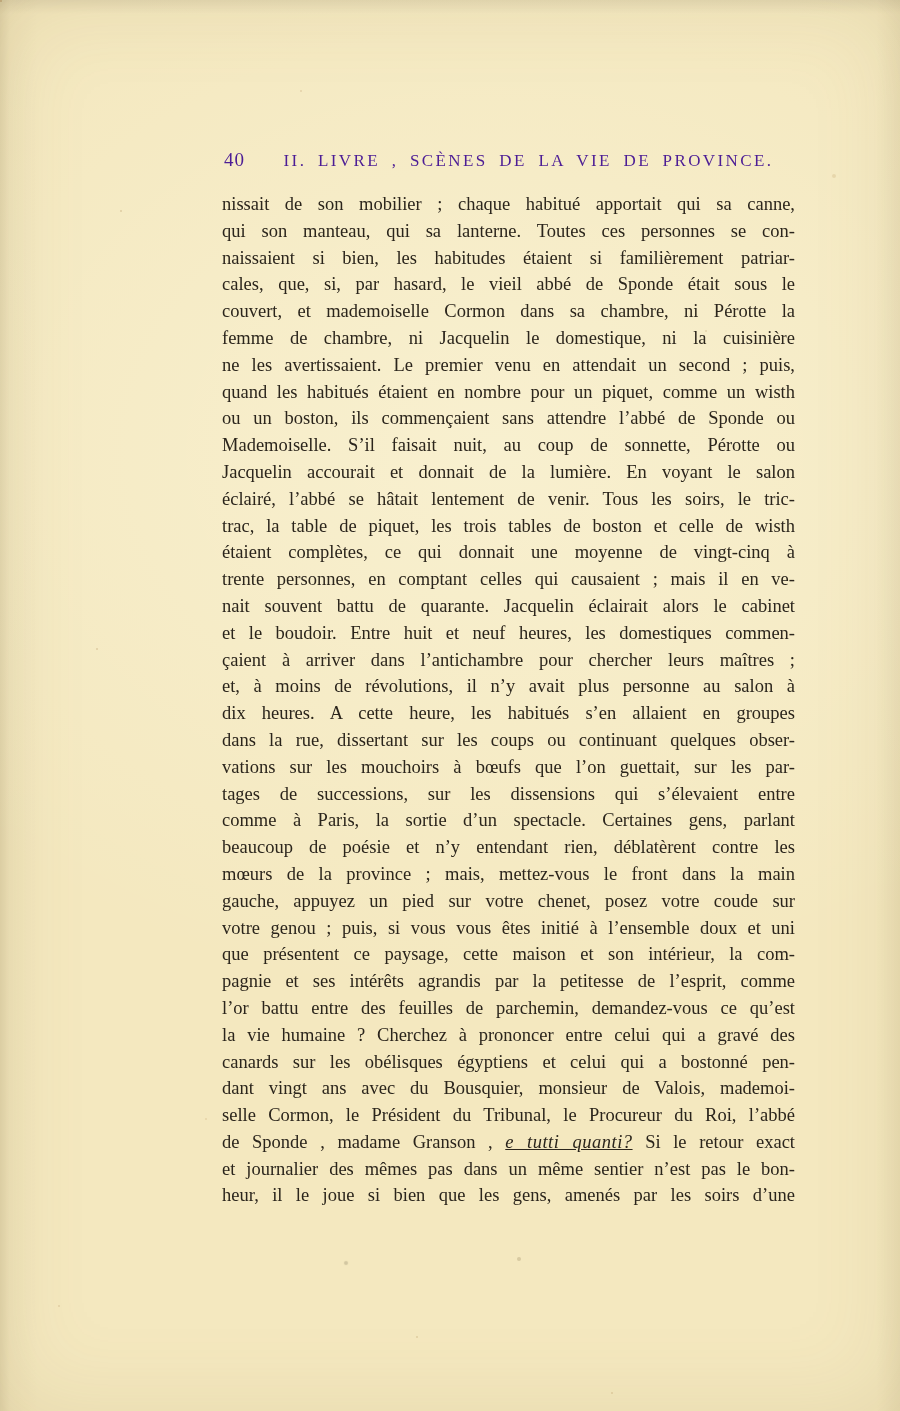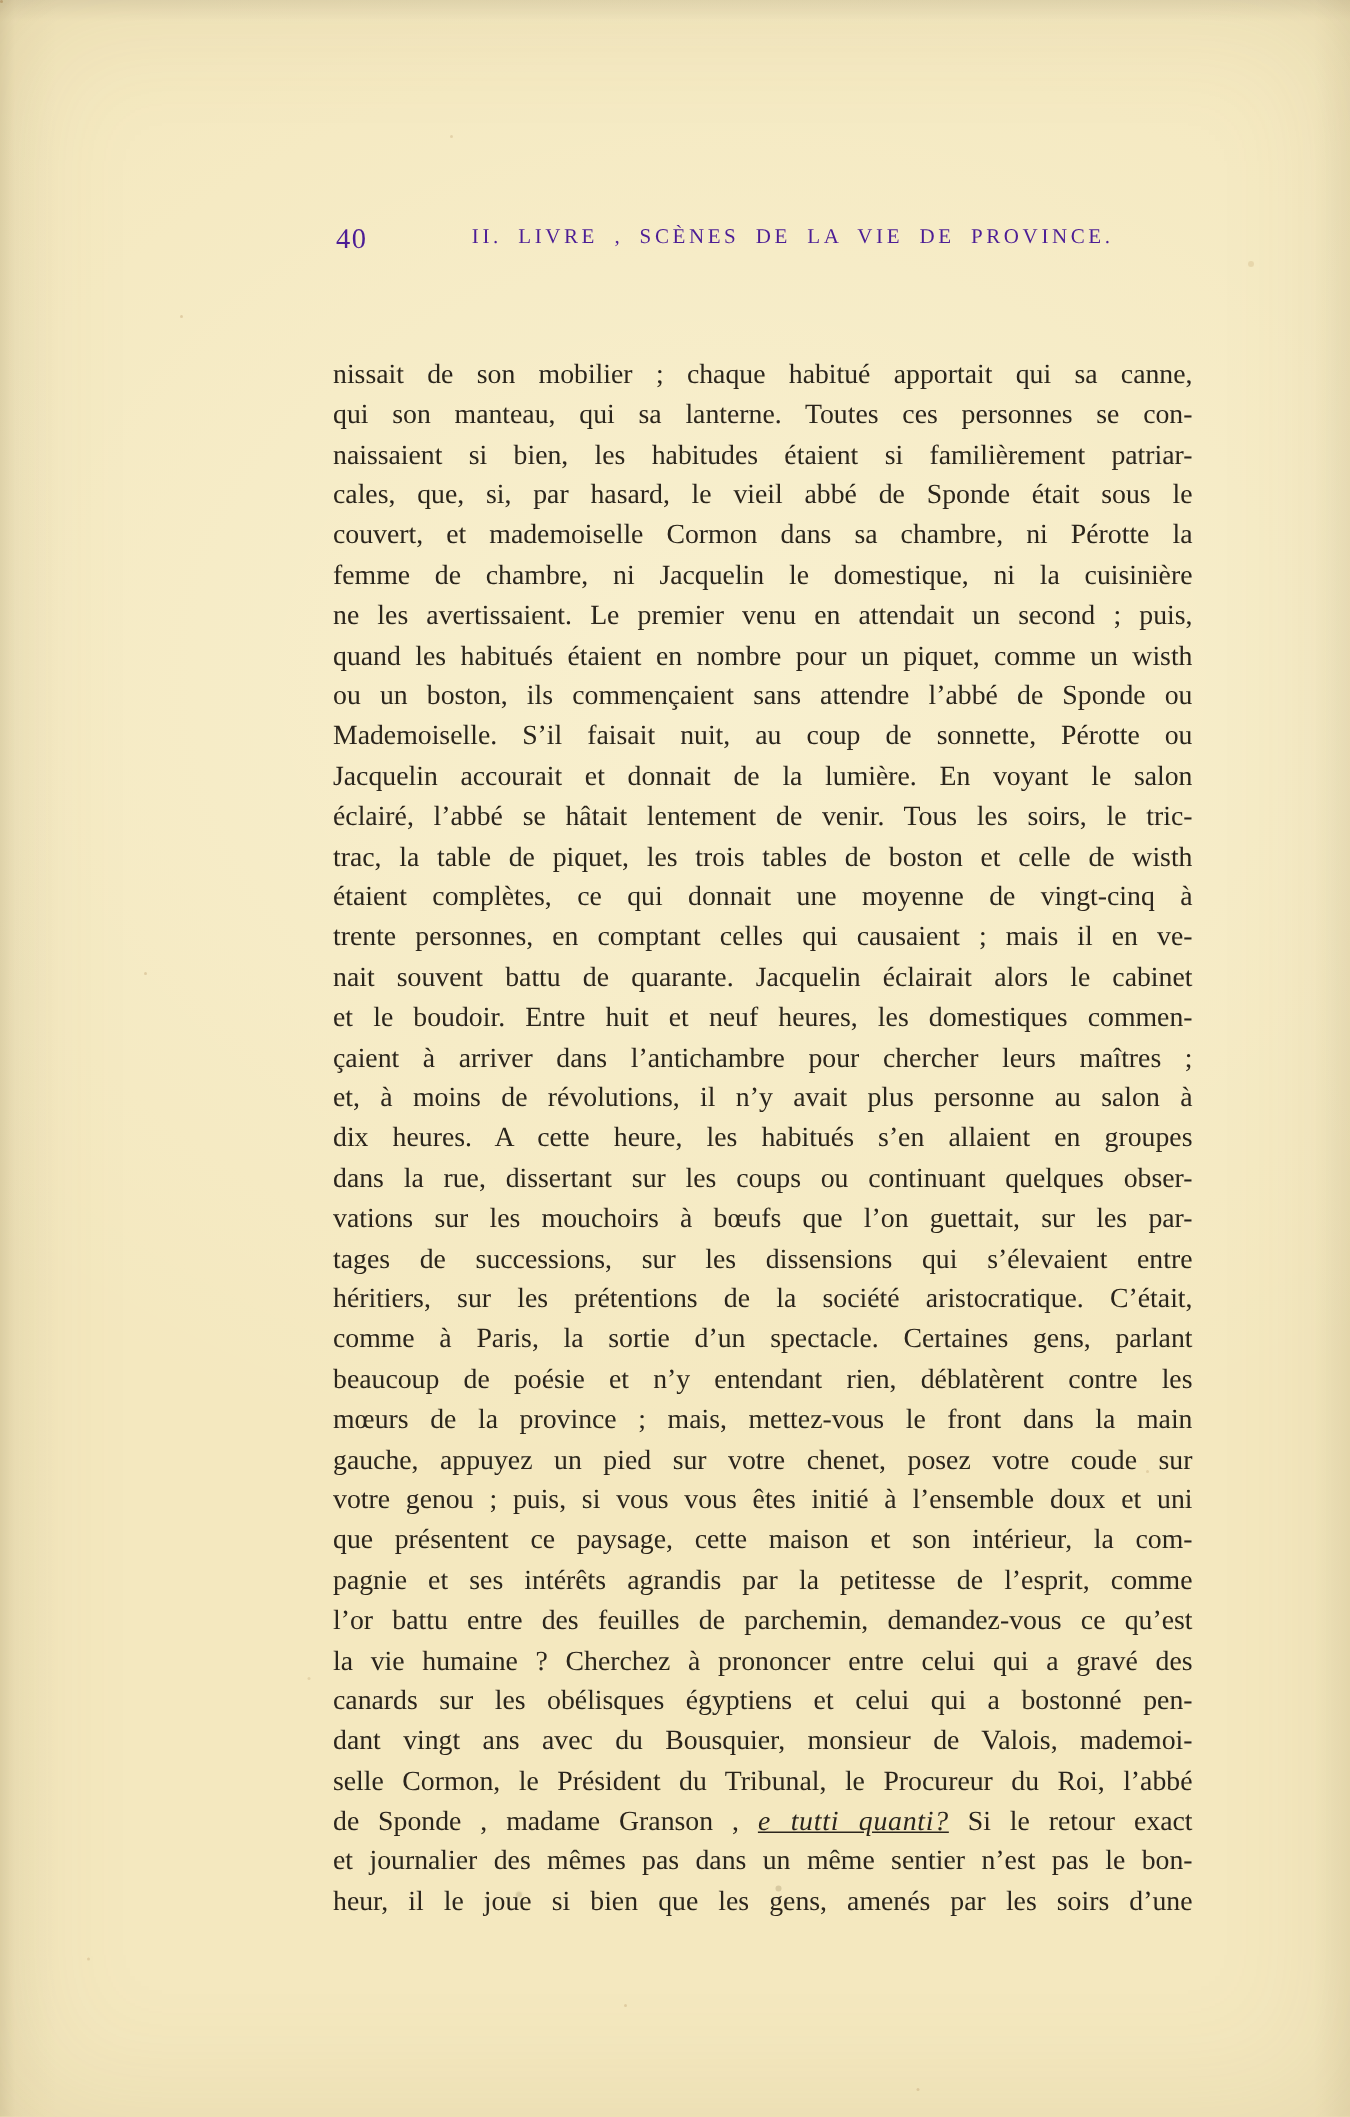--- a/index.html
+++ b/index.html
@@ -59,34 +59,33 @@
     top: 0;
     font-size: 19px;
     letter-spacing: 1px;
   }
   .header-title {
     position: absolute;
     left: 40px;
     right: 0;
     top: 2px;
     text-align: center;
-    font-size: 14px;
+    font-size: 17px;
     letter-spacing: 2.4px;
     word-spacing: 5px;
     white-space: nowrap;
   }
   .page-text {
     position: absolute;
     top: 191px;
     left: 222px;
     width: 573px;
     color: #2b251c;
     font-size: 18.5px;
     line-height: 26.8px;
-    margin-top: 46px;
   }
   .page-text .line {
     text-align: justify;
     text-align-last: justify;
     white-space: normal;
     height: 26.8px;
     overflow: visible;
   }
   .page-text .line i {
     font-style: italic;
@@ -122,21 +121,20 @@
     <div class="line"><span>étaient complètes, ce qui donnait une moyenne de vingt-cinq à</span></div>
     <div class="line"><span>trente personnes, en comptant celles qui causaient ; mais il en ve-</span></div>
     <div class="line"><span>nait souvent battu de quarante. Jacquelin éclairait alors le cabinet</span></div>
     <div class="line"><span>et le boudoir. Entre huit et neuf heures, les domestiques commen-</span></div>
     <div class="line"><span>çaient à arriver dans l’antichambre pour chercher leurs maîtres ;</span></div>
     <div class="line"><span>et, à moins de révolutions, il n’y avait plus personne au salon à</span></div>
     <div class="line"><span>dix heures. A cette heure, les habitués s’en allaient en groupes</span></div>
     <div class="line"><span>dans la rue, dissertant sur les coups ou continuant quelques obser-</span></div>
     <div class="line"><span>vations sur les mouchoirs à bœufs que l’on guettait, sur les par-</span></div>
     <div class="line"><span>tages de successions, sur les dissensions qui s’élevaient entre</span></div>
-    <div class="line"><span>héritiers, sur les prétentions de la société aristocratique. C’était,</span></div>
     <div class="line"><span>comme à Paris, la sortie d’un spectacle. Certaines gens, parlant</span></div>
     <div class="line"><span>beaucoup de poésie et n’y entendant rien, déblatèrent contre les</span></div>
     <div class="line"><span>mœurs de la province ; mais, mettez-vous le front dans la main</span></div>
     <div class="line"><span>gauche, appuyez un pied sur votre chenet, posez votre coude sur</span></div>
     <div class="line"><span>votre genou ; puis, si vous vous êtes initié à l’ensemble doux et uni</span></div>
     <div class="line"><span>que présentent ce paysage, cette maison et son intérieur, la com-</span></div>
     <div class="line"><span>pagnie et ses intérêts agrandis par la petitesse de l’esprit, comme</span></div>
     <div class="line"><span>l’or battu entre des feuilles de parchemin, demandez-vous ce qu’est</span></div>
     <div class="line"><span>la vie humaine ? Cherchez à prononcer entre celui qui a gravé des</span></div>
     <div class="line"><span>canards sur les obélisques égyptiens et celui qui a bostonné pen-</span></div>

